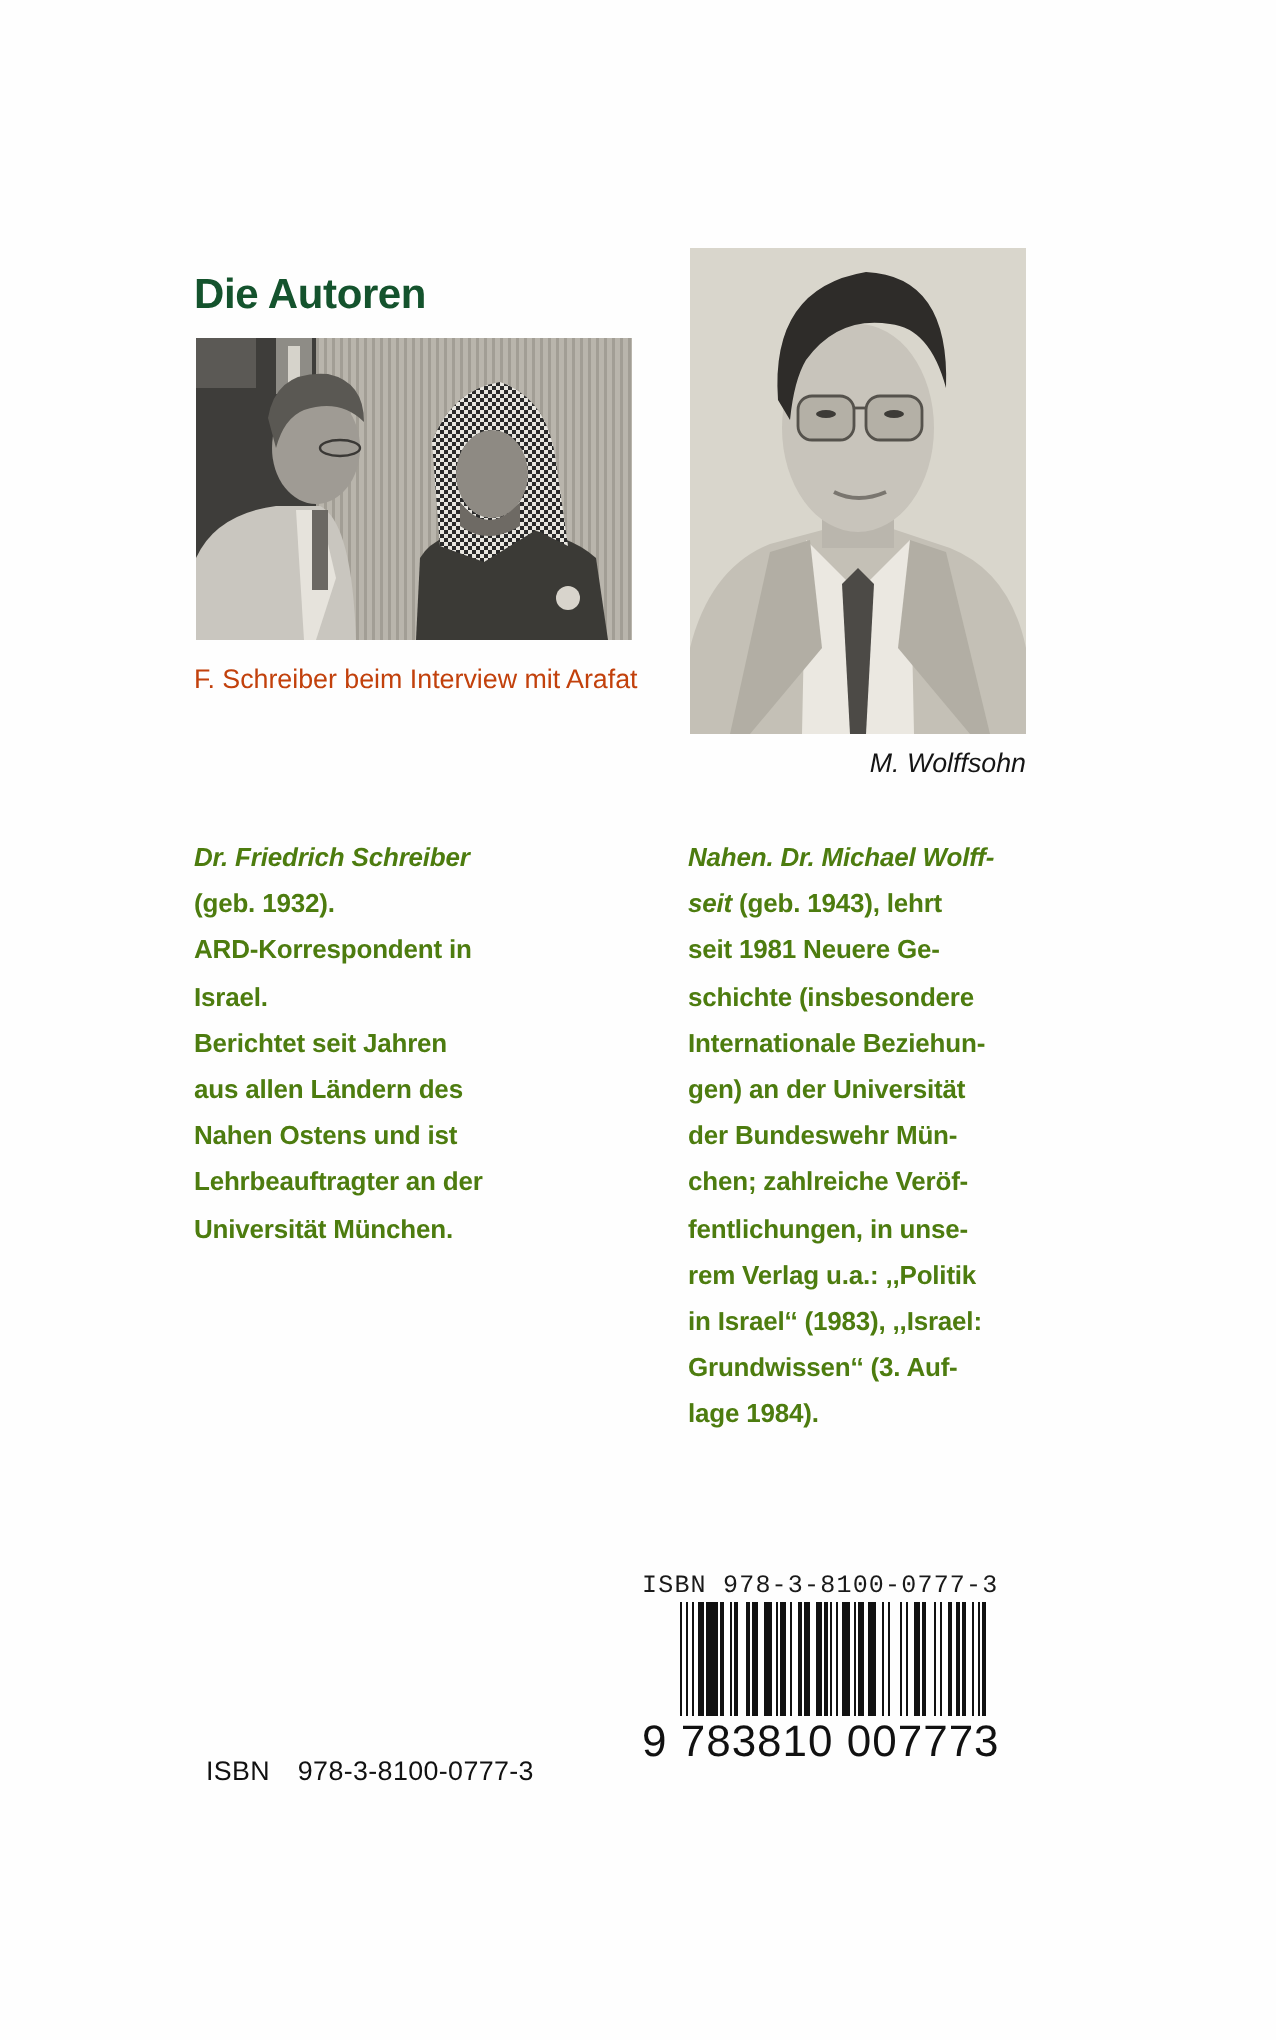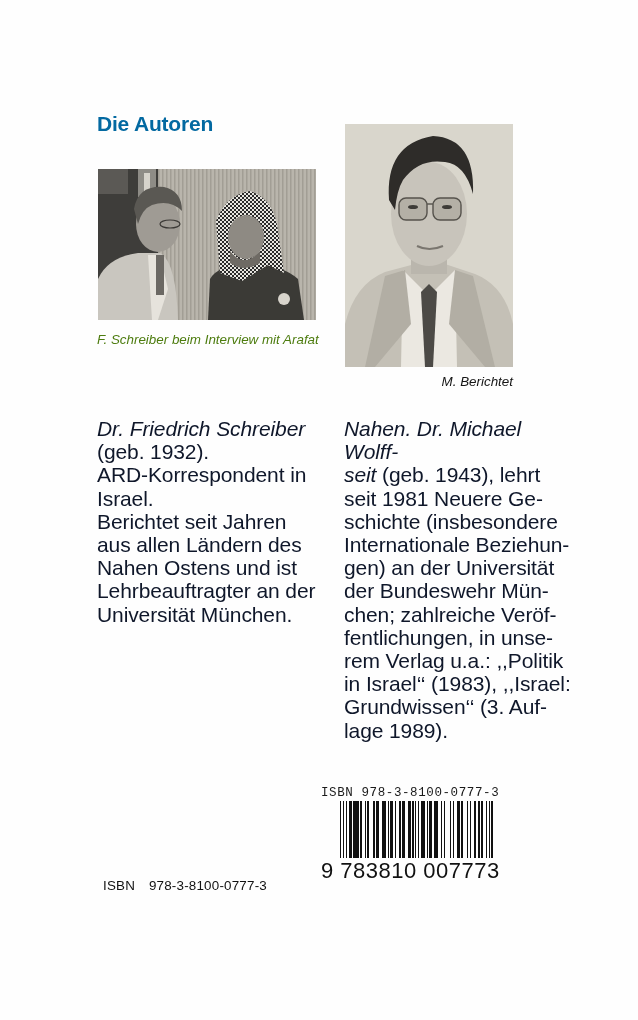--- a/index.html
+++ b/index.html
@@ -11,59 +11,60 @@
       width: 638px;
       height: 1020px;
       position: relative;
       overflow: hidden;
       font-family: "Liberation Sans", sans-serif;
       color: #111;
     }
     .abs { position: absolute; }
 
     .heading {
-      left: 97px; top: 112px;
+      left: 97px; top: 136px;
       font-size: 21px; font-weight: bold;
       letter-spacing: -0.2px;
-      color: #0369a1;
+      color: #14532d;
     }
 
     
     .photo1 {
       left: 98px; top: 169px; width: 218px; height: 151px;
       overflow: hidden;
       background: #8c8a84;
     }
     .photo1 svg, .photo2 svg { display: block; width: 100%; height: 100%; }
 
     .caption1 {
       left: 97px; top: 331px; width: 230px;
-      font-size: 13.4px; font-style: italic; line-height: 17px;
-      color: #4d7c0f;
+      font-size: 13.4px; line-height: 17px;
+      color: #c2410c;
     }
 
     
     .photo2 {
       left: 345px; top: 124px; width: 168px; height: 243px;
       overflow: hidden;
       background: #d9d6cc;
     }
     .caption2 {
       left: 345px; top: 374px; width: 168px;
       text-align: right;
       font-size: 13.4px; font-style: italic;
       color: #151515;
     }
 
     
     .bio {
-      font-size: 21px; line-height: 23.2px;
-      color: #0f172a;
+      font-size: 13px; line-height: 23.2px;
+      color: #4d7c0f;
       white-space: pre-line;
       letter-spacing: -0.1px;
+      font-weight: bold;
     }
     .bio1 { left: 97px; top: 417px; width: 240px; }
     .bio2 { left: 344px; top: 417px; width: 230px; }
     .bio em { font-style: italic; }
 
     
     .isbn-left {
       left: 103px; top: 878px;
       font-size: 13.4px; letter-spacing: 0.2px;
       color: #111;
@@ -151,21 +152,21 @@
     <path d="M44 76 Q40 20 88 12 Q130 14 128 70 Q120 40 100 38 Q74 34 58 56 Q52 66 50 86 Z" fill="#2e2c29"></path>
 
     <rect x="54" y="74" width="28" height="22" rx="7" fill="#b4b0a6" stroke="#55524c" stroke-width="1.4"></rect>
     <rect x="88" y="74" width="28" height="22" rx="7" fill="#b4b0a6" stroke="#55524c" stroke-width="1.4"></rect>
     <line x1="82" y1="80" x2="88" y2="80" stroke="#55524c" stroke-width="1.4"></line>
     <ellipse cx="68" cy="83" rx="5" ry="2" fill="#3d3b37"></ellipse>
     <ellipse cx="102" cy="83" rx="5" ry="2" fill="#3d3b37"></ellipse>
     <path d="M72 122 Q84 128 98 122" stroke="#7a766f" stroke-width="2" fill="none"></path>
   </svg>
 </div>
-<div class="abs caption2">M. Berichtet</div>
+<div class="abs caption2">M. Wolffsohn</div>
 
 <div class="abs bio bio1"><em>Dr. Friedrich Schreiber</em>
 <span>(geb. 1932).
 ARD-Korrespondent in
 Israel.
 Berichtet seit Jahren
 aus allen Ländern des
 Nahen Ostens und ist
 Lehrbeauftragter an der
 Universität München.</span></div>
@@ -175,21 +176,21 @@
 <span>seit 1981 Neuere Ge-
 schichte (insbesondere
 Internationale Beziehun-
 gen) an der Universität
 der Bundeswehr Mün-
 chen; zahlreiche Veröf-
 fentlichungen, in unse-
 rem Verlag u.a.: ,,Politik
 in Israel‘‘ (1983), ,,Israel:
 Grundwissen‘‘ (3. Auf-
-lage 1989).</span></div>
+lage 1984).</span></div>
 
 <div class="abs isbn-left" style="white-space:pre;">ISBN  978-3-8100-0777-3</div>
 
 <div class="abs barcode-top">ISBN 978-3-8100-0777-3</div>
 <div class="abs barcode" id="barcode">
     <div class="bar guard" style="width: 1.45283px; background: rgb(17, 17, 17); margin-right: 1.45283px;"></div>
     <div class="bar guard" style="width: 1.45283px; background: rgb(17, 17, 17); margin-right: 1.45283px;"></div>
     <div class="bar guard" style="width: 1.45283px; background: rgb(17, 17, 17); margin-right: 1.45283px;"></div>
     <div class="bar" style="width: 2.90566px; background: rgb(17, 17, 17); margin-right: 1.45283px;"></div>
     <div class="bar" style="width: 5.81132px; background: rgb(17, 17, 17); margin-right: 1.45283px;"></div>

